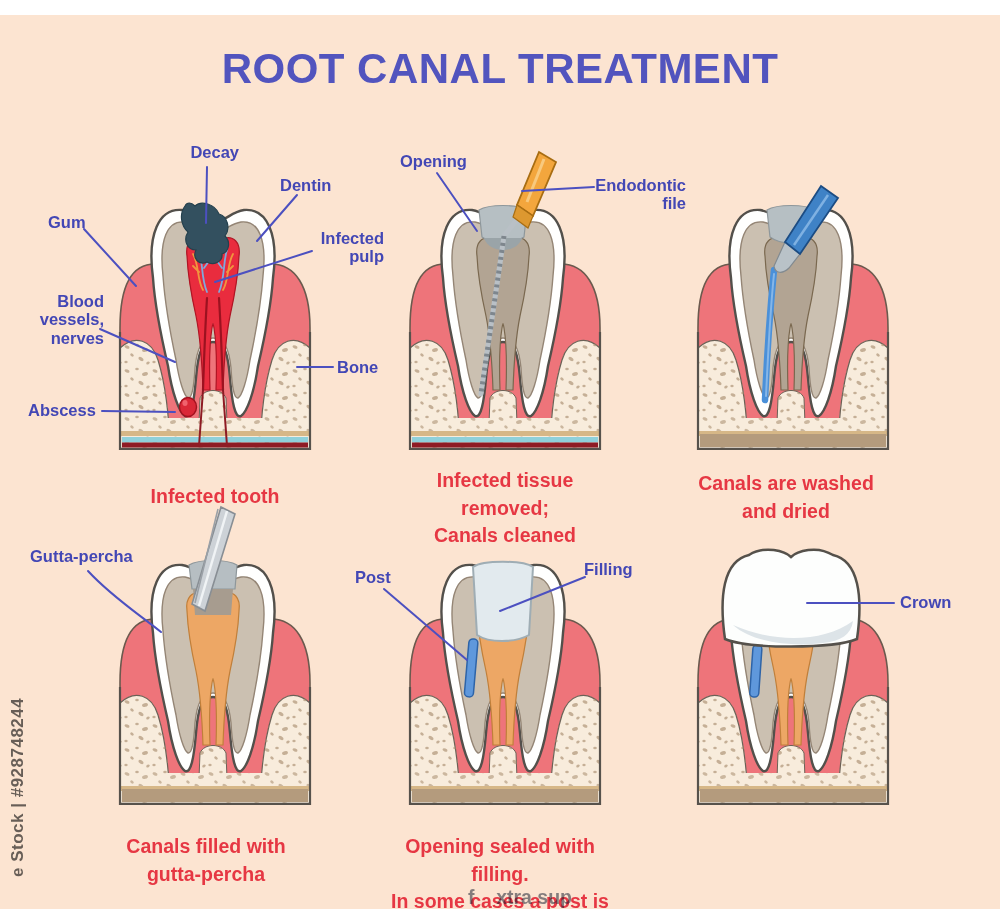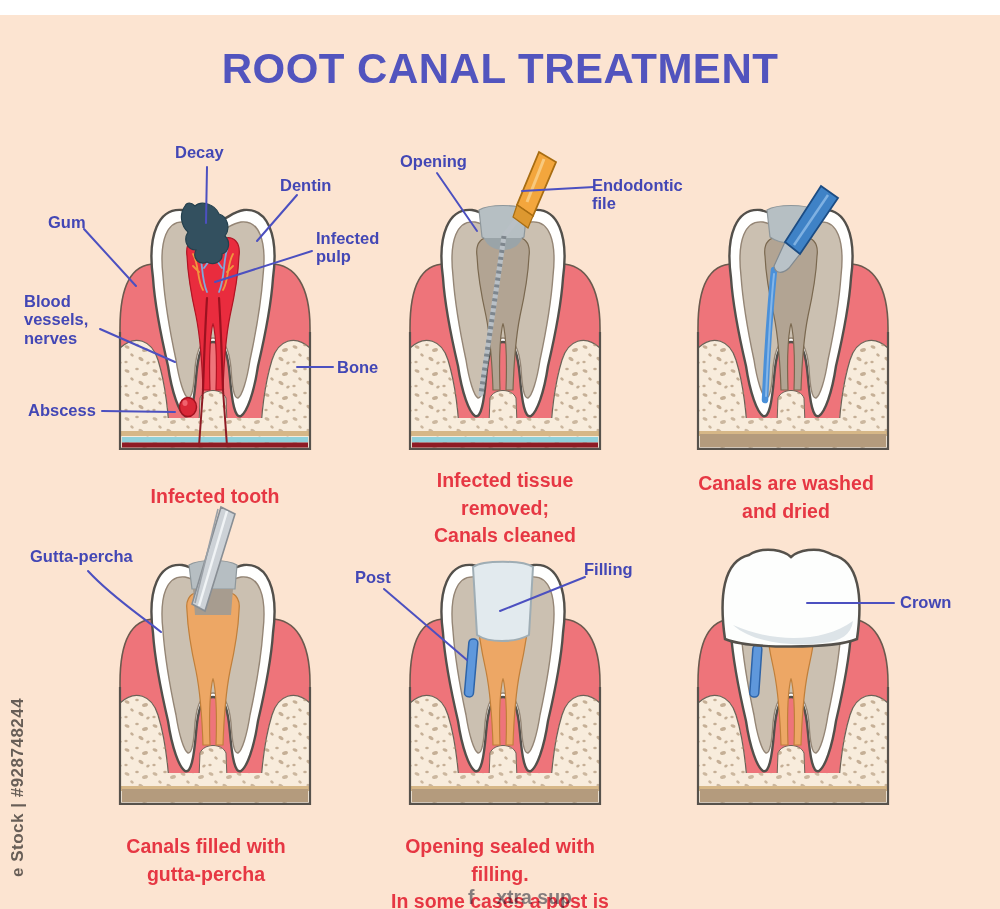--- a/index.html
+++ b/index.html
@@ -3,21 +3,21 @@
 <meta charset="utf-8">
 <style>
   html,body{margin:0;padding:0;}
   #stage{position:relative;width:1000px;height:909px;background:#fce4d1;overflow:hidden;
          font-family:"Liberation Sans","DejaVu Sans",sans-serif;margin-top:15px;}
   .title{position:absolute;left:0;top:30px;width:100%;text-align:center;
          font-size:42px;font-weight:bold;color:#5254be;letter-spacing:.5px;}
   .panel-svg{position:absolute;width:240px;height:310px;}
   .label{position:absolute;color:#4347b5;font-weight:bold;font-size:16.5px;
          line-height:1.12;white-space:pre-line;}
-  .center{text-align:left;}
+  .center{text-align:right;}
   .caption{position:absolute;color:#e63743;font-weight:bold;font-size:19.5px;
            line-height:1.42;text-align:center;white-space:pre-line;}
   .caption-faded{position:absolute;color:#0f172a;font-weight:bold;font-size:19.5px;
            text-align:center;opacity:.5;filter:blur(.5px);white-space:pre;}
   .watermark{position:absolute;left:8px;top:862px;transform:rotate(-90deg);
            transform-origin:0 0;font-size:17px;font-weight:bold;color:rgba(62,57,52,.78);
            letter-spacing:.5px;white-space:pre;}
   #leader-lines{position:absolute;left:0;top:0;pointer-events:none;}
 </style>
 </head>

